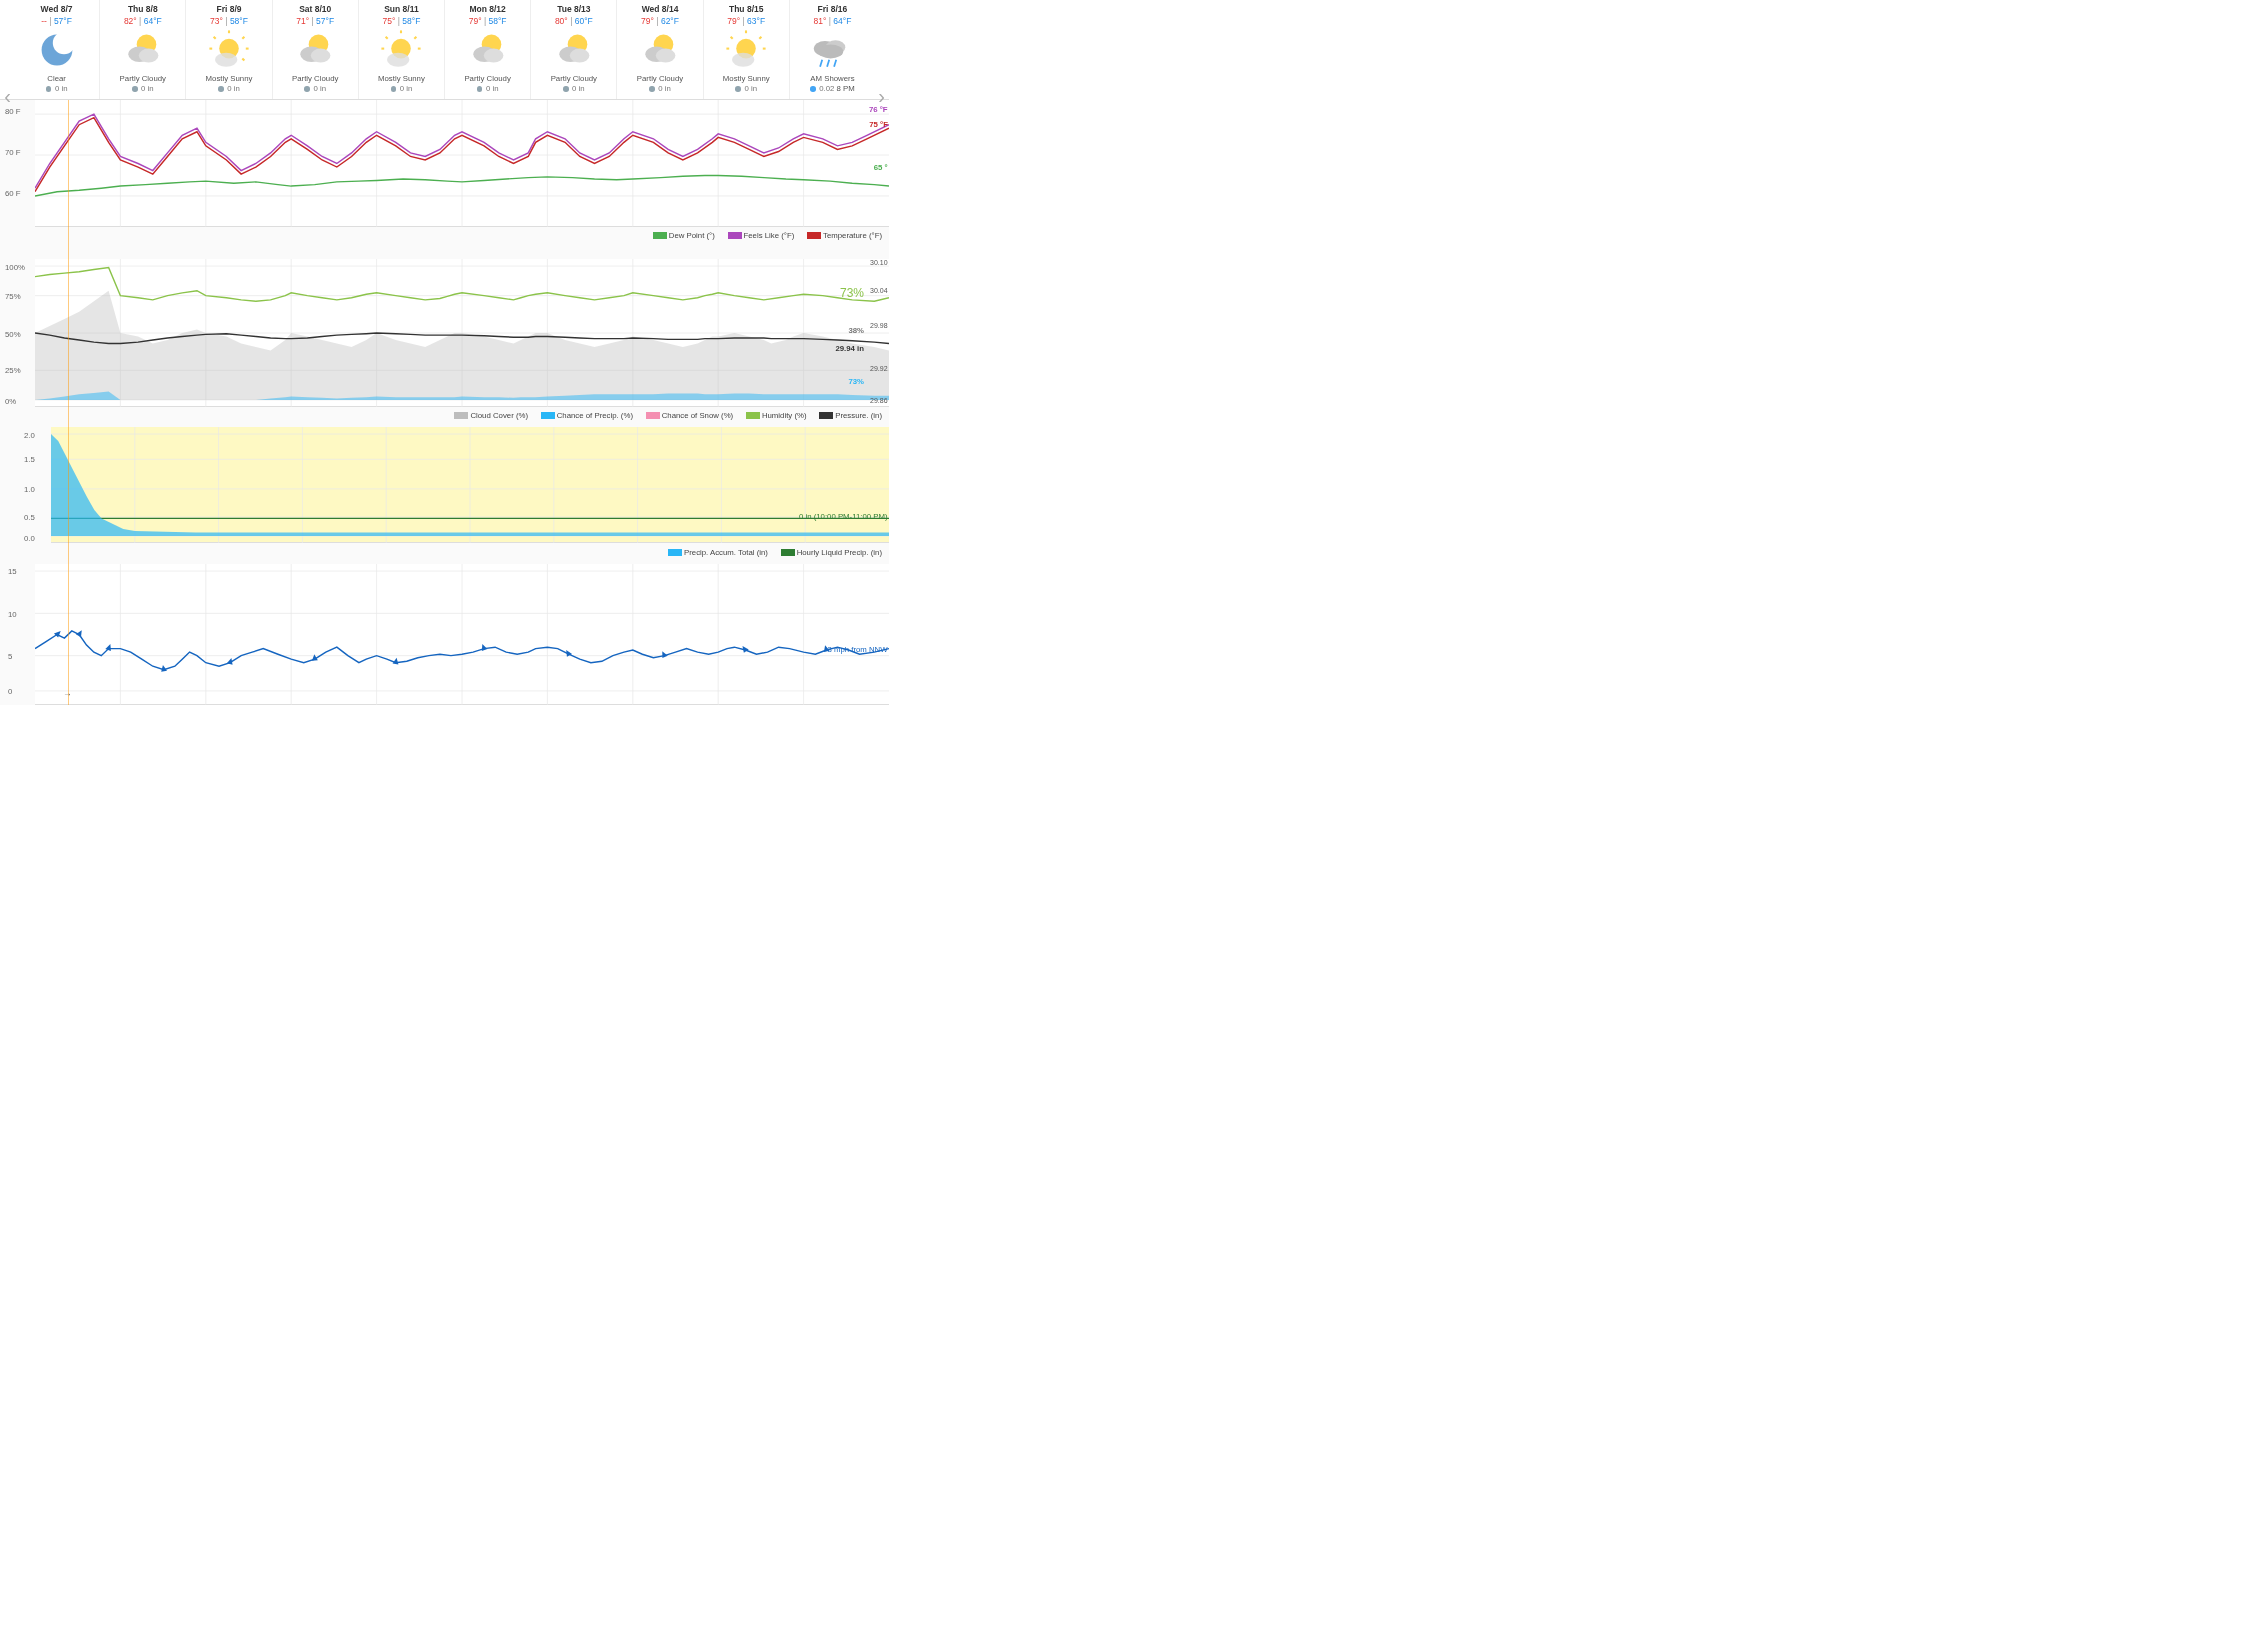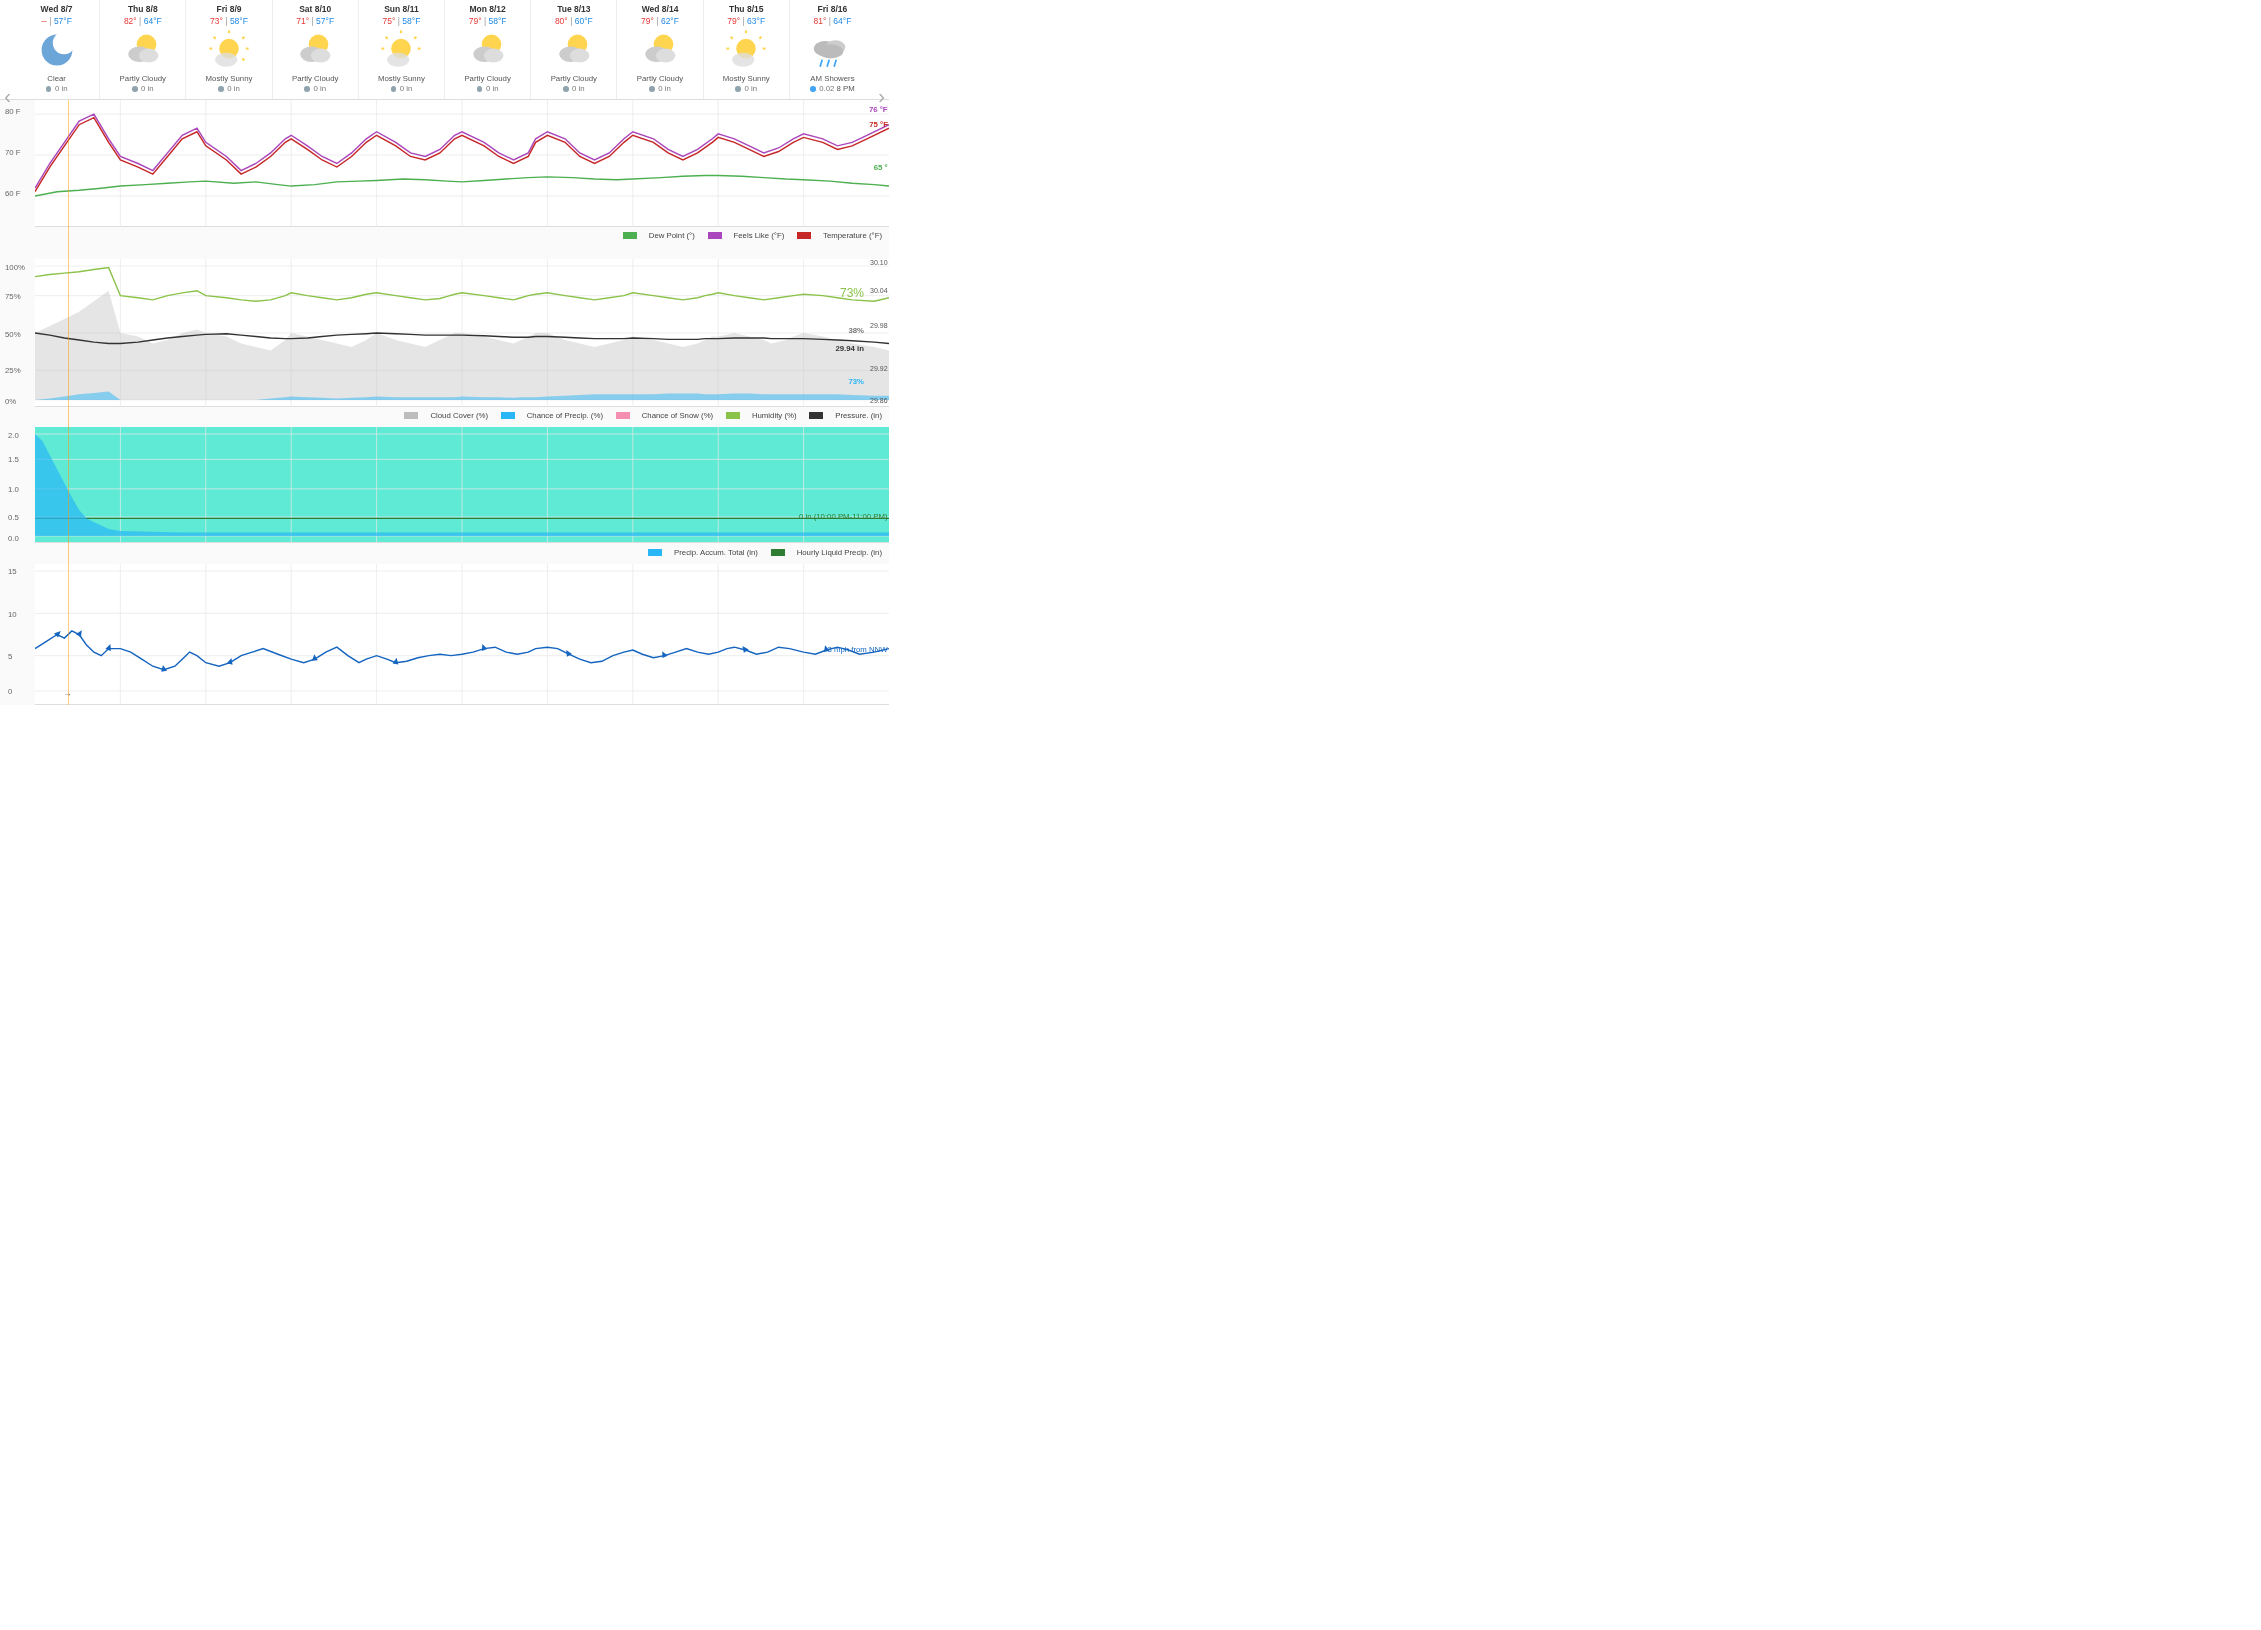--- a/index.html
+++ b/index.html
@@ -97,21 +97,21 @@
       justify-content: flex-end;
       padding: 4.2px 7px;
       gap: 12.7px;
       font-size: 7.8px;
       color: #444;
       flex-wrap: wrap;
     }
     .legend-item {
       display: flex;
       align-items: center;
-      gap: 12px;
+      gap: 2px;
     }
     .legend-swatch {
       display: inline-block;
       width: 14px;
       height: 7px;
     }
   </style>
 </head>
 <body>
 
@@ -452,21 +452,21 @@
       <div class="legend-item">
         <span class="legend-swatch" style="background:#8bc34a;"></span>
         <span>Humidity (%)</span>
       </div>
       <div class="legend-item">
         <span class="legend-swatch" style="background:#333;"></span>
         <span>Pressure. (in)</span>
       </div>
     </div>
 
-    <div class="chart-section" style="position:relative; height:116px; background:#5eead4; margin-top:2.8px;">
+    <div class="chart-section" style="position:relative; height:116px; background:#fef9c3; margin-top:2.8px;margin-left:16px;">
       <div style="position:absolute; left:-27px; top:3.5px; font-size:7.8px; color:#666;">2.0</div>
       <div style="position:absolute; left:-27px; top:28px; font-size:7.8px; color:#666;">1.5</div>
       <div style="position:absolute; left:-27px; top:58px; font-size:7.8px; color:#666;">1.0</div>
       <div style="position:absolute; left:-27px; top:86px; font-size:7.8px; color:#666;">0.5</div>
       <div style="position:absolute; left:-27px; top:107px; font-size:7.8px; color:#666;">0.0</div>
       <div style="position:absolute; right:1.4px; top:85px; font-size:7.8px; color:#2e7d32;">0 in (10:00 PM-11:00 PM)</div>
 
       <svg width="100%" height="116" viewBox="0 0 1160 165" preserveAspectRatio="none">
 
         <line x1="0" y1="10" x2="1160" y2="10" stroke="#e8e8e8" stroke-width="1"></line>

